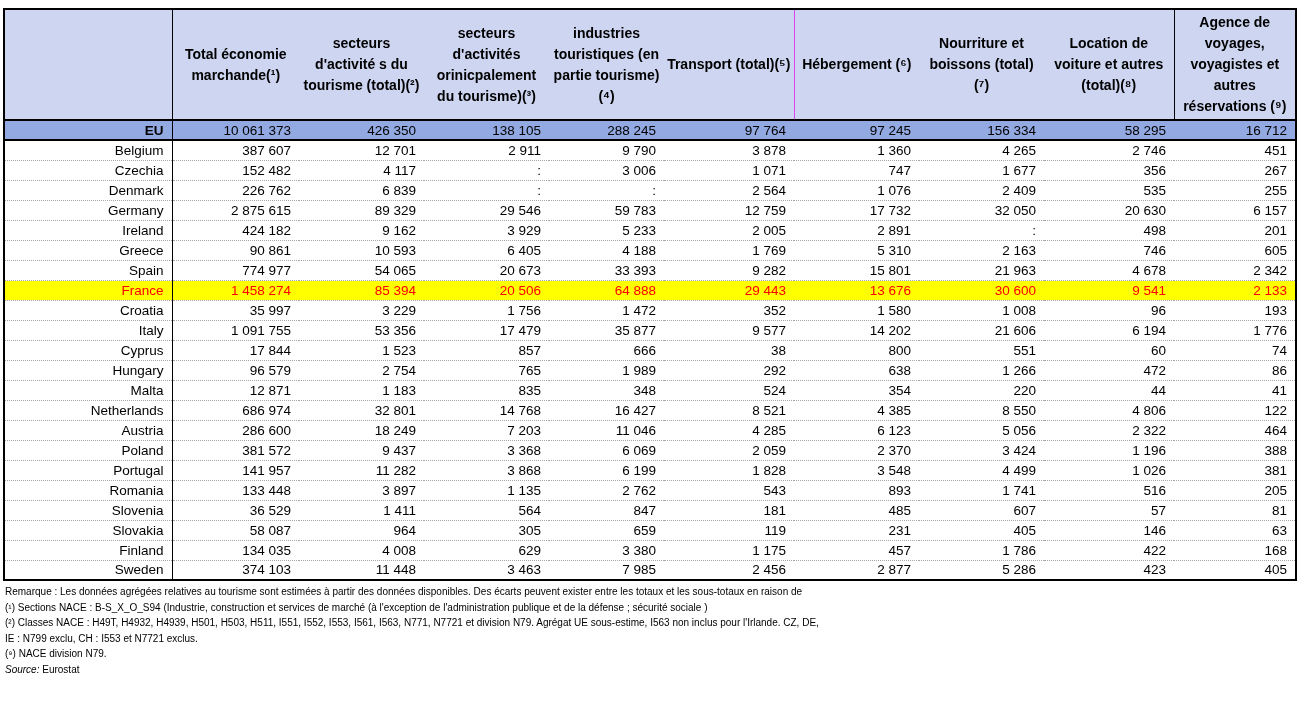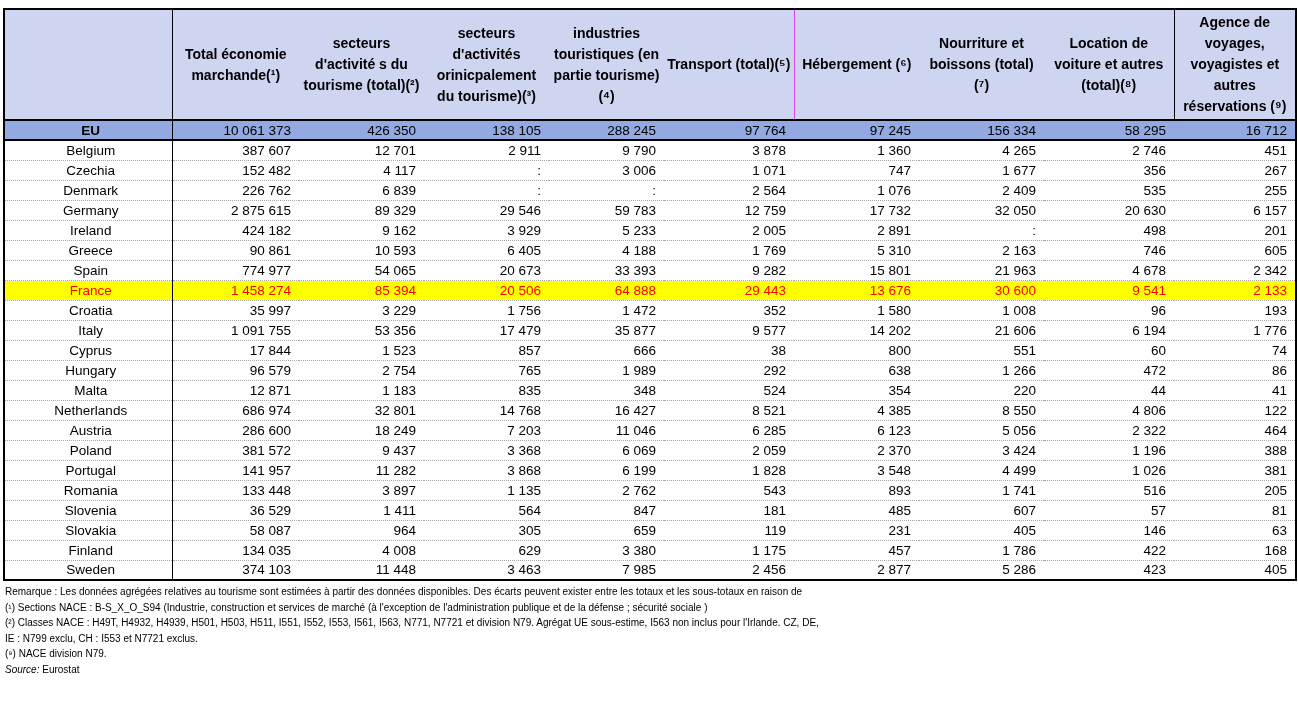--- a/index.html
+++ b/index.html
@@ -33,21 +33,21 @@
   th.h5 { border-right: 1px solid #d946ef; }
   th.h8 { border-right: 1px solid #000; }
 
   tbody td {
     font-size: 13.5px;
     height: 20px;
     padding: 0 8px 0 4px;
     white-space: nowrap;
     overflow: hidden;
   }
-  td.c-name { text-align: center; border-right: 1.5px solid #000; padding-left: 13px; }
+  td.c-name { text-align: right; border-right: 1.5px solid #000; padding-left: 13px; }
   td.c-val  { text-align: right; }
   tbody tr + tr td { border-top: 1px dotted #a6a6a6; }
 
   tr.eu td { background: var(--eu-row-bg, #93A9E1); border-bottom: 2px solid #000; }
   tr.eu td.c-name { font-weight: bold; }
 
   tr.france td {
     background: var(--highlight-bg, #FFFF00);
     color: var(--highlight-text, #FF0000);
     font-weight: normal;
@@ -276,21 +276,21 @@
           <td class="c-val v7">8 550</td>
           <td class="c-val v8">4 806</td>
           <td class="c-val v9">122</td>
         </tr>
         <tr>
           <td class="c-name">Austria</td>
           <td class="c-val v1">286 600</td>
           <td class="c-val v2">18 249</td>
           <td class="c-val v3">7 203</td>
           <td class="c-val v4">11 046</td>
-          <td class="c-val v5">6 285</td>
+          <td class="c-val v5">4 285</td>
           <td class="c-val v6">6 123</td>
           <td class="c-val v7">5 056</td>
           <td class="c-val v8">2 322</td>
           <td class="c-val v9">464</td>
         </tr>
         <tr>
           <td class="c-name">Poland</td>
           <td class="c-val v1">381 572</td>
           <td class="c-val v2">9 437</td>
           <td class="c-val v3">3 368</td>

